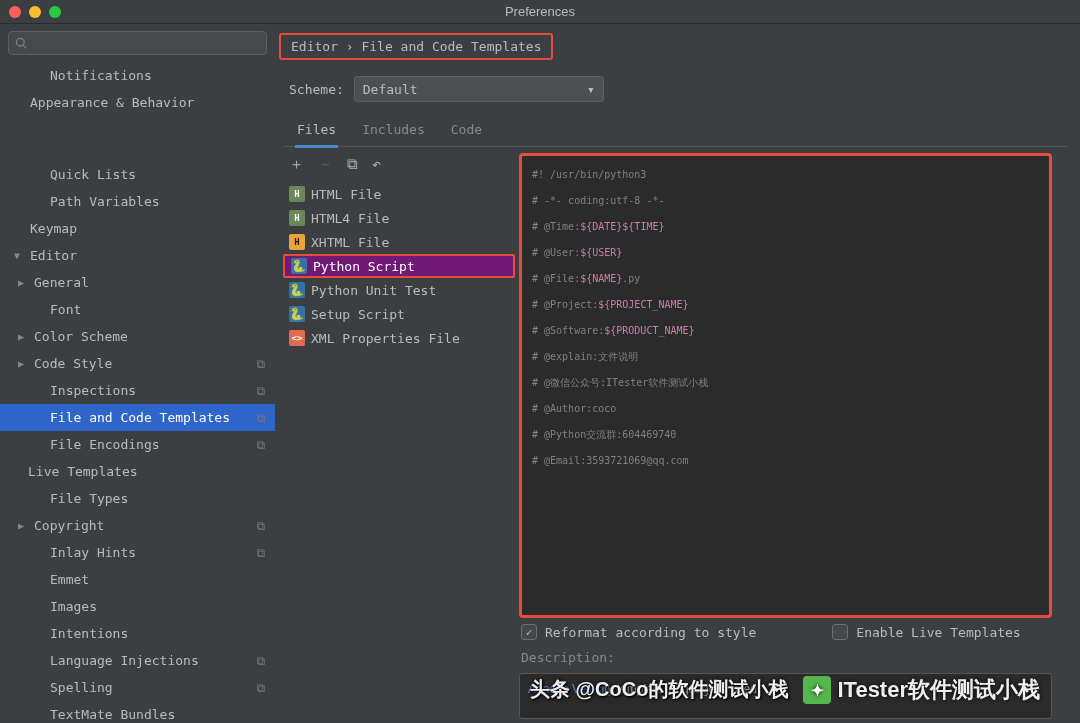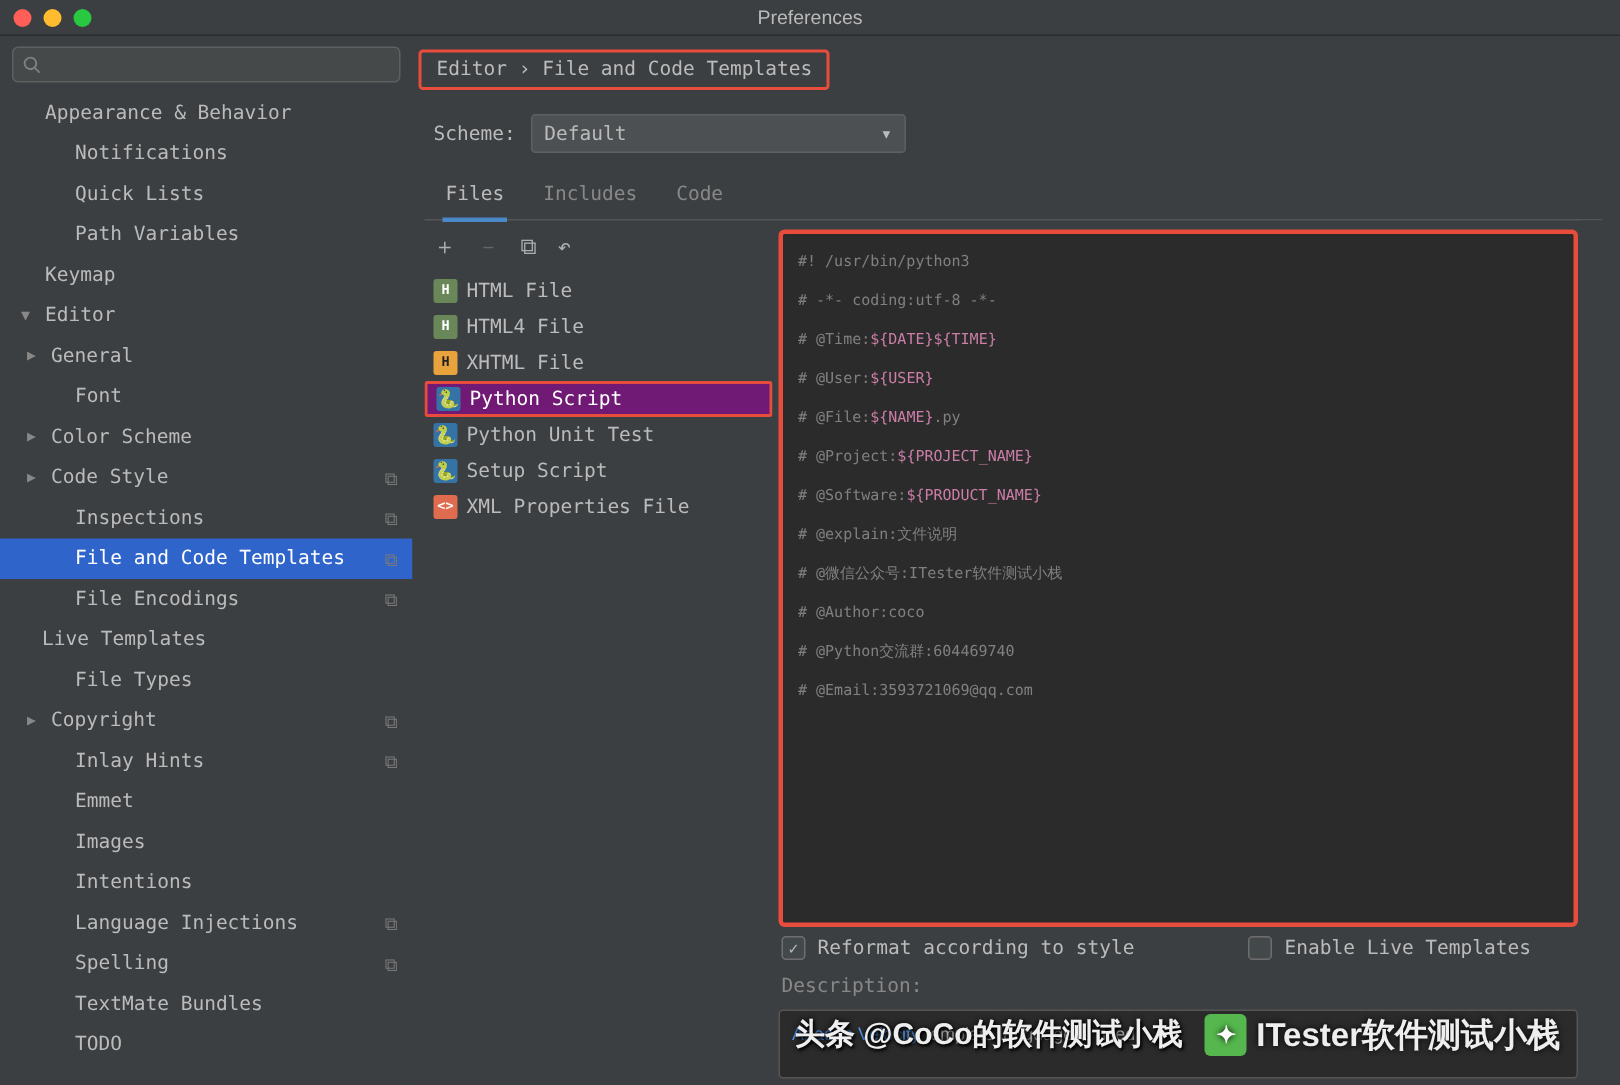--- a/index.html
+++ b/index.html
@@ -71,27 +71,27 @@
         </svg>
     </div>
   </div>
   <div class="breadcrumb-wrap">
     <span class="breadcrumb">Editor › File and Code Templates</span>
   </div>
 </div>
 
 <div class="main">
   <div class="sidebar" id="sidebar">
+      <div class="tree-item" style="padding-left: 50px;">
+        <span>Notifications</span>
+      </div>
       <div class="tree-item" style="padding-left: 30px;">
         <span>Appearance &amp; Behavior</span>
       </div>
-      <div class="tree-item" style="padding-left: 50px;">
-        <span>Notifications</span>
-      </div>
-      <div class="tree-item" style="padding-left: 50px;">
+      <div class="tree-item" style="padding-left: 50px; margin-top: 45px;">
         <span>Quick Lists</span>
       </div>
       <div class="tree-item" style="padding-left: 50px;">
         <span>Path Variables</span>
       </div>
       <div class="tree-item" style="padding-left: 30px;">
         <span>Keymap</span>
       </div>
       <div class="tree-item" style="padding-left: 30px;">
         <span class="arrow" style="position: absolute; left: 14px;">▼</span>

